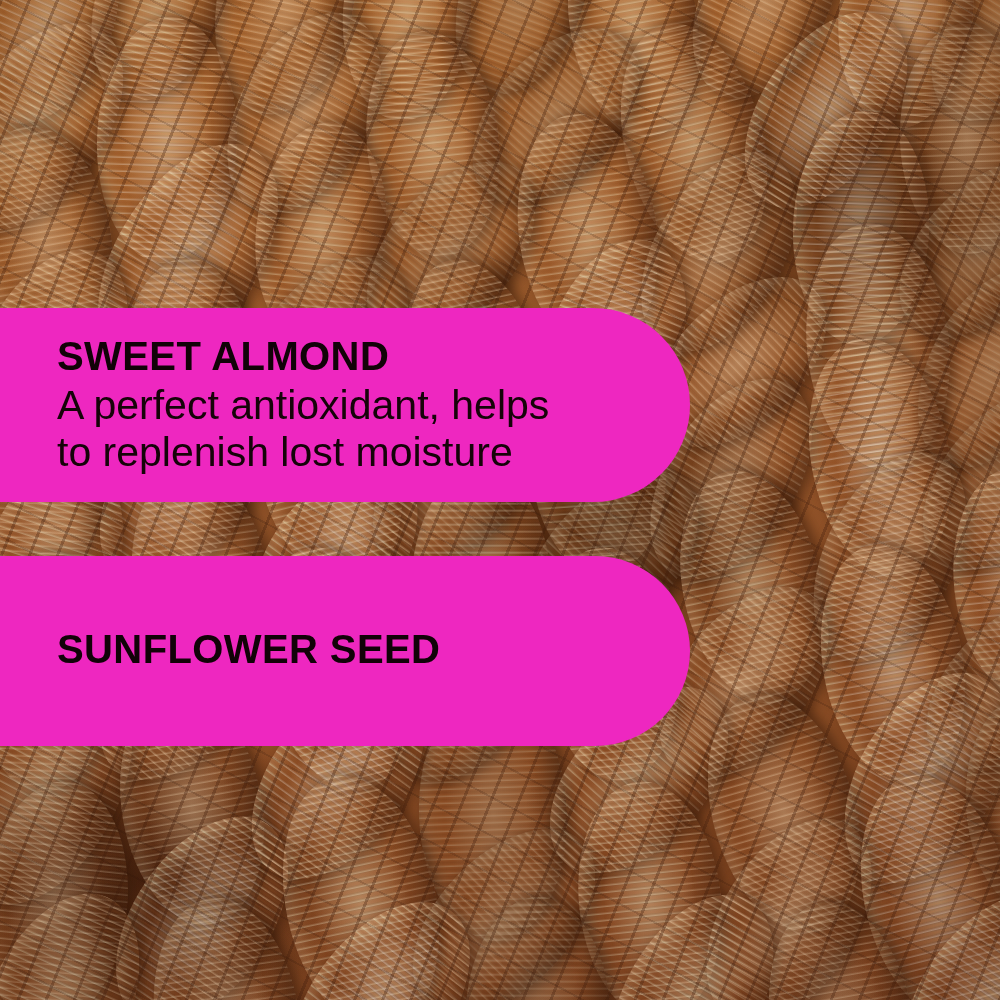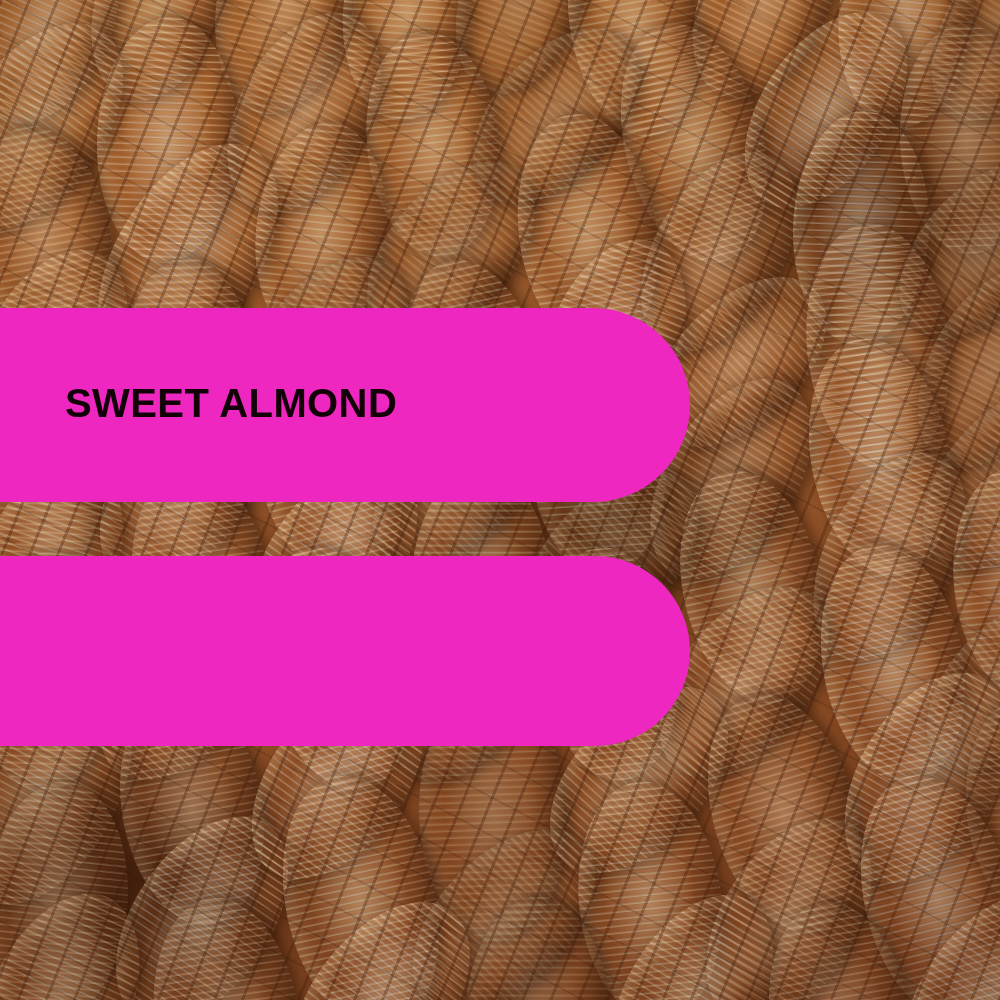--- a/index.html
+++ b/index.html
@@ -98,21 +98,21 @@
     flex-direction: column;
     justify-content: center;
     box-sizing: border-box;
   }
   .pill-title {
     font-weight: bold;
     font-size: 40px;
     line-height: 44px;
     letter-spacing: 0.4px;
     color: #120208;
-    margin: 0 0 4px 8px;
+    margin: 0 0 4px 0;
     white-space: nowrap;
   }
   .pill-body {
     font-weight: normal;
     font-size: 41px;
     line-height: 47px;
     color: #160309;
     margin: 0;
     white-space: pre-line;
   }
@@ -211,18 +211,21 @@
     <div class="nut dark" style="left:412px;  top:950px;  width:252px; height:146px; transform:rotate(-90deg);"></div>
     <div class="nut light" style="left:578px;  top:932px;  width:228px; height:134px; transform:rotate(-60deg);"></div>
     <div class="nut" style="left:720px;  top:952px;  width:244px; height:142px; transform:rotate(-100deg);"></div>
     <div class="nut lighter" style="left:872px;  top:930px;  width:236px; height:138px; transform:rotate(-56deg);"></div>
 
     <div id="photo-vignette"></div>
   </div>
 
   <div class="pill" style="top:308px; width:690px; height:194px; border-radius:0 97px 97px 0; background:#EE27C0; padding:0 0 0 57px;">
     <div class="pill-title">SWEET ALMOND</div>
+    <div class="pill-body">A perfect antioxidant, helps
+to replenish lost moisture</div>
   </div>
 
   <div class="pill" style="top:556px; width:690px; height:190px; border-radius:0 95px 95px 0; background:#EE27C0; padding:0 0 0 57px;">
+    <div class="pill-title">SUNFLOWER SEED</div>
   </div>
 
 </div>
 
 </body></html>

